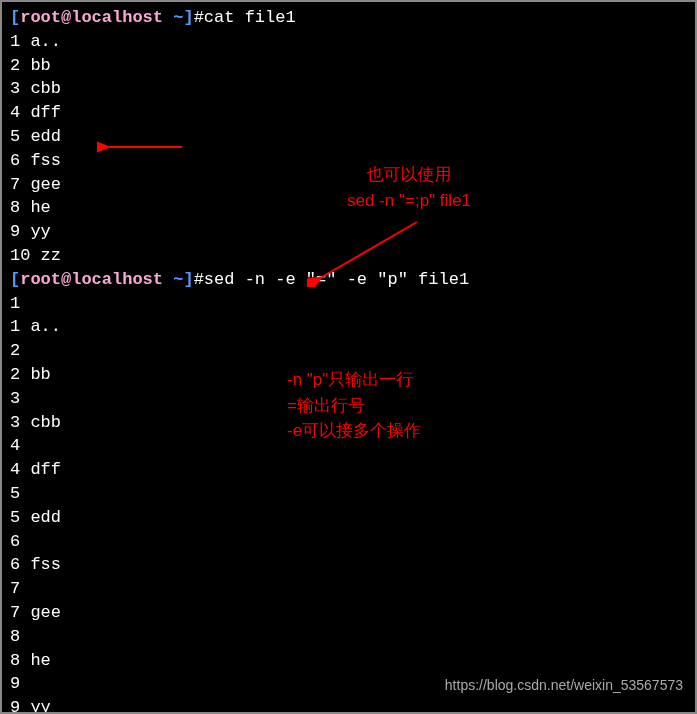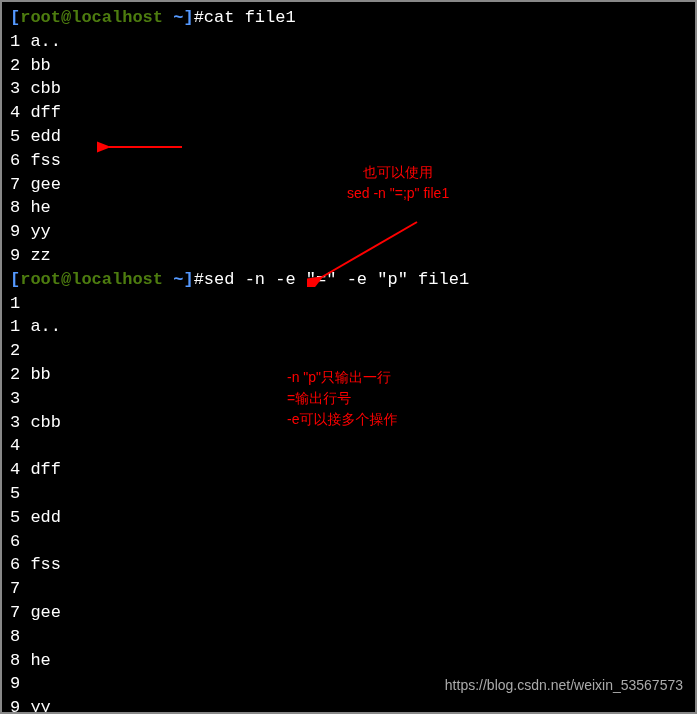--- a/index.html
+++ b/index.html
@@ -21,21 +21,21 @@
       border: 2px solid #888;
     }
     .prompt-line {
       white-space: pre;
     }
     .bracket {
       color: #5599ff;
       font-weight: bold;
     }
     .user-host {
-      color: #4d7c0f;
+      color: #f9a8d4;
       font-weight: bold;
     }
     .tilde {
       color: #5599ff;
       font-weight: bold;
     }
     .hash {
       color: #fff;
     }
     .command {
@@ -43,21 +43,21 @@
       font-family: Liberation Mono, monospace;
     }
     .output-line {
       color: #fff;
       white-space: pre;
     }
     .annotation {
       position: absolute;
       color: #ff0000;
       font-family: 'Microsoft YaHei', sans-serif;
-      font-size: 14px;
+      font-size: 17px;
       text-align: center;
       line-height: 1.5;
     }
     .annotation1 {
       left: 345px;
       top: 160px;
     }
     .annotation2 {
       left: 285px;
       top: 365px;
@@ -81,21 +81,21 @@
 <div class="prompt-line"><span class="bracket">[</span><span class="user-host">root@localhost</span><span class="tilde"> ~</span><span class="bracket">]</span><span class="hash">#</span><span class="command">cat file1</span></div>
 <div class="output-line">1 a..</div>
 <div class="output-line">2 bb</div>
 <div class="output-line">3 cbb</div>
 <div class="output-line">4 dff</div>
 <div class="output-line">5 edd</div>
 <div class="output-line">6 fss</div>
 <div class="output-line">7 gee</div>
 <div class="output-line">8 he</div>
 <div class="output-line">9 yy</div>
-<div class="output-line">9 zz</div>
+<div class="output-line">10 zz</div>
 <div class="prompt-line"><span class="bracket">[</span><span class="user-host">root@localhost</span><span class="tilde"> ~</span><span class="bracket">]</span><span class="hash">#</span><span class="command">sed -n -e "=" -e "p" file1</span></div>
 <div class="output-line">1</div>
 <div class="output-line">1 a..</div>
 <div class="output-line">2</div>
 <div class="output-line">2 bb</div>
 <div class="output-line">3</div>
 <div class="output-line">3 cbb</div>
 <div class="output-line">4</div>
 <div class="output-line">4 dff</div>
 <div class="output-line">5</div>

